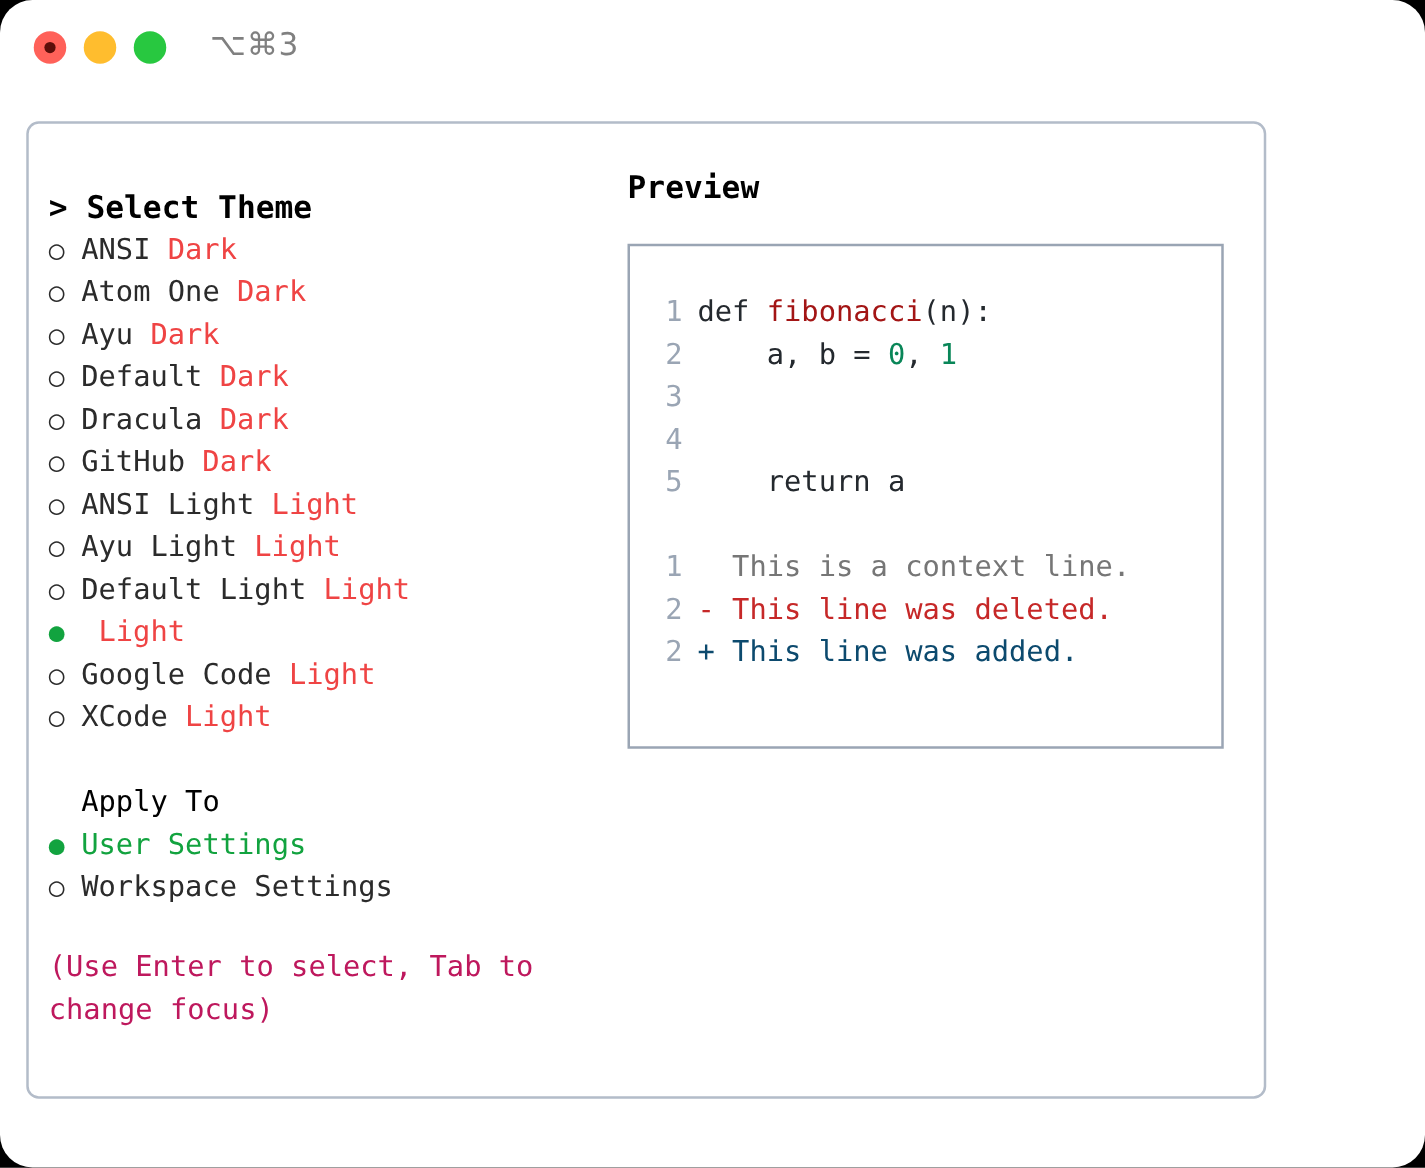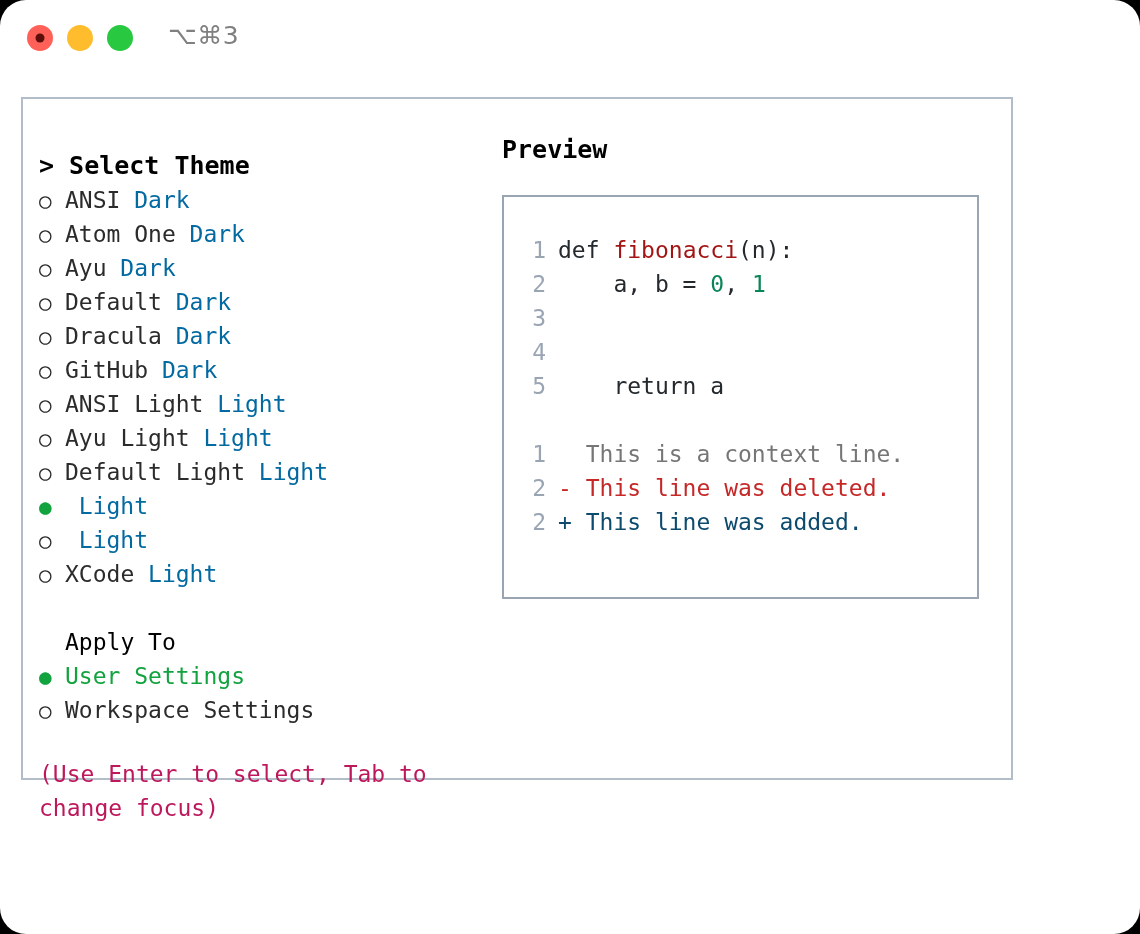--- a/index.html
+++ b/index.html
@@ -68,23 +68,23 @@
     letter-spacing: 0.5px;
     font-family: "DejaVu Sans", "Liberation Sans", sans-serif;
   }
 
   
   .panel {
     position: absolute;
     left: 21px;
     top: 97px;
     width: 992px;
-    height: 683px;
+    height: 782px;
     border: 2px solid #b3bcc9;
-    border-radius: 0;
+    border-radius: 10px;
     box-sizing: border-box;
     background: #ffffff;
   }
 
   
   .left-col {
     position: absolute;
     left: 16px;
     top: 50px;
     width: 450px;
@@ -118,21 +118,21 @@
     display: inline-block;
     width: 26px;
     flex: 0 0 26px;
     font-size: 21px;
     color: #2b2b2b;
   }
   .bullet.filled { color: #12A33F; }
   .row .label { color: #2b2b2b; }
   .row.selected .label { color: #12A33F; }
   .row .tag {
-    color: #0369a1;
+    color: #ef4444;
     margin-left: 0.6em;
   }
 
   .apply-header {
     font-size: 23px;
     color: #000000;
     line-height: 34px;
     height: 34px;
     padding-left: 26px;
     white-space: pre;
@@ -217,21 +217,21 @@
           <div class="row"><span class="bullet">○</span><span class="label">ANSI</span><span class="tag">Dark</span></div>
           <div class="row"><span class="bullet">○</span><span class="label">Atom One</span><span class="tag">Dark</span></div>
           <div class="row"><span class="bullet">○</span><span class="label">Ayu</span><span class="tag">Dark</span></div>
           <div class="row"><span class="bullet">○</span><span class="label">Default</span><span class="tag">Dark</span></div>
           <div class="row"><span class="bullet">○</span><span class="label">Dracula</span><span class="tag">Dark</span></div>
           <div class="row"><span class="bullet">○</span><span class="label">GitHub</span><span class="tag">Dark</span></div>
           <div class="row"><span class="bullet">○</span><span class="label">ANSI Light</span><span class="tag">Light</span></div>
           <div class="row"><span class="bullet">○</span><span class="label">Ayu Light</span><span class="tag">Light</span></div>
           <div class="row"><span class="bullet">○</span><span class="label">Default Light</span><span class="tag">Light</span></div>
           <div class="row selected"><span class="bullet filled">●</span><span class="tag">Light</span></div>
-          <div class="row"><span class="bullet">○</span><span class="tag">Light</span></div>
+          <div class="row"><span class="bullet">○</span><span class="label">Google Code</span><span class="tag">Light</span></div>
           <div class="row"><span class="bullet">○</span><span class="label">XCode</span><span class="tag">Light</span></div>
         </div>
 
       <div class="spacer-34"></div>
 
       <div class="apply-header">Apply To</div>
 
       <div class="apply-list" id="apply-list">
           <div class="row selected"><span class="bullet filled">●</span><span class="label">User Settings</span></div>
           <div class="row"><span class="bullet">○</span><span class="label">Workspace Settings</span></div>

